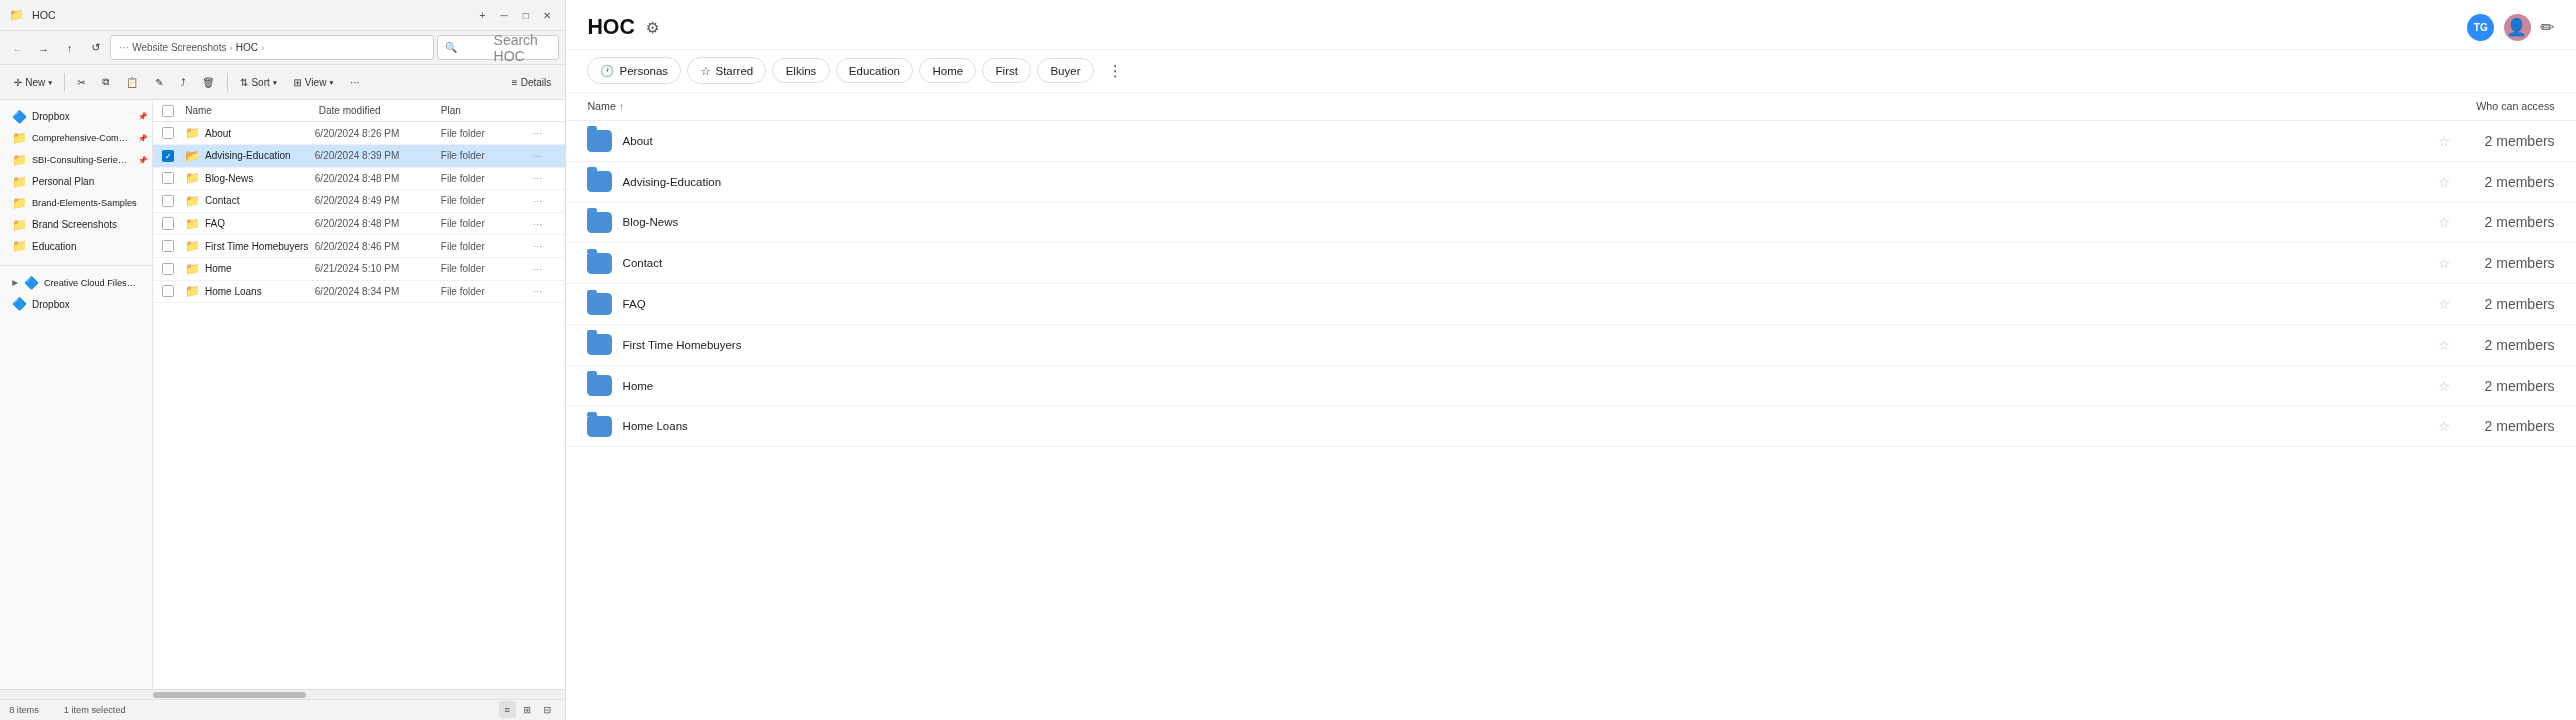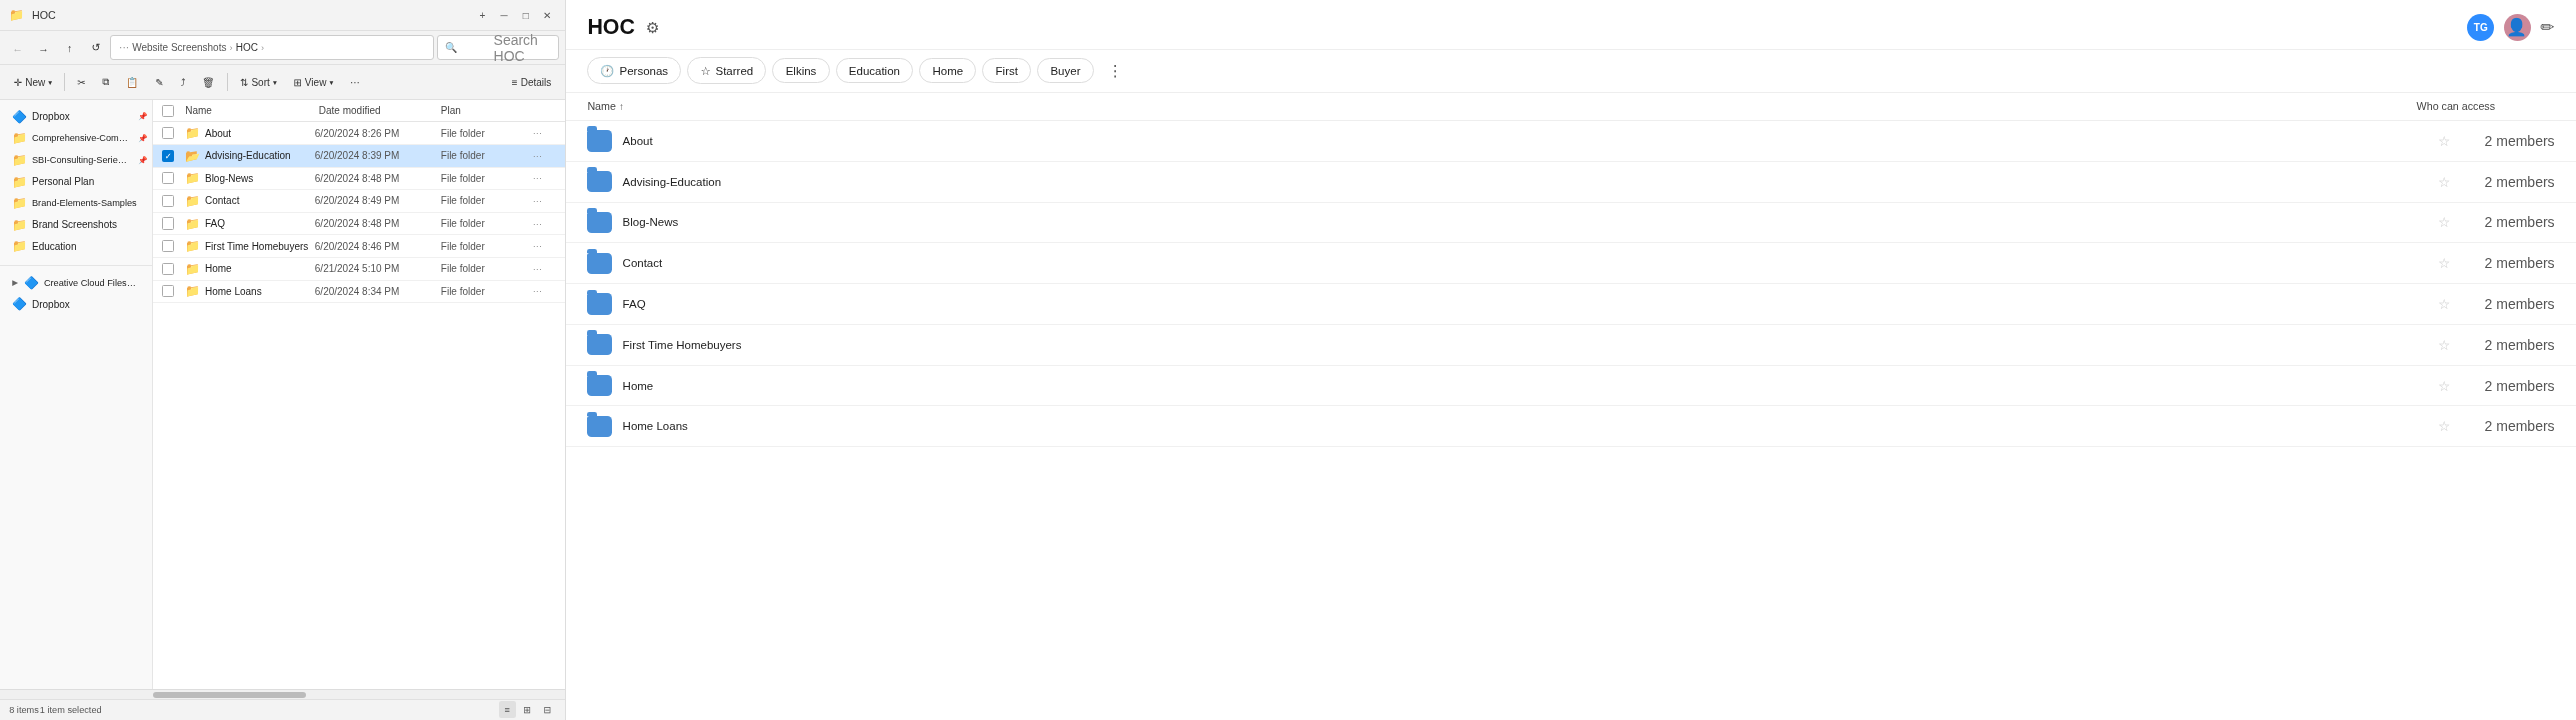--- a/index.html
+++ b/index.html
@@ -216,21 +216,21 @@
     
     .status-bar {
       height: 21.4px;
       background: #f3f3f3;
       border-top: 0.8px solid #e0e0e0;
       display: flex;
       align-items: center;
       padding: 0 9.2px;
       font-size: 9.2px;
       color: #555;
-      gap: 1px;
+      gap: 25px;
     }
     .status-bar-right {
       margin-left: auto;
       display: flex;
       gap: 3.1px;
     }
     .view-toggle-btn {
       width: 17px; height: 17px;
       display: flex; align-items: center; justify-content: center;
       font-size: 9.2px;
@@ -345,21 +345,21 @@
     .cloud-list-header {
       display: flex;
       align-items: center;
       padding: 7.6px 21.4px;
       border-bottom: 0.8px solid #eee;
       font-size: 10.7px;
       color: #444;
       font-weight: 500;
     }
     .cloud-col-name { flex: 1; display: flex; align-items: center; gap: 3.1px; }
-    .cloud-col-access { width: 138px; text-align: left; }
+    .cloud-col-access { width: 138px; text-align: right; }
 
     .cloud-file-row {
       display: flex;
       align-items: center;
       padding: 9.2px 21.4px;
       border-bottom: 0.8px solid #f0f0f0;
       cursor: pointer;
       font-size: 11.5px;
       color: #222;
     }

